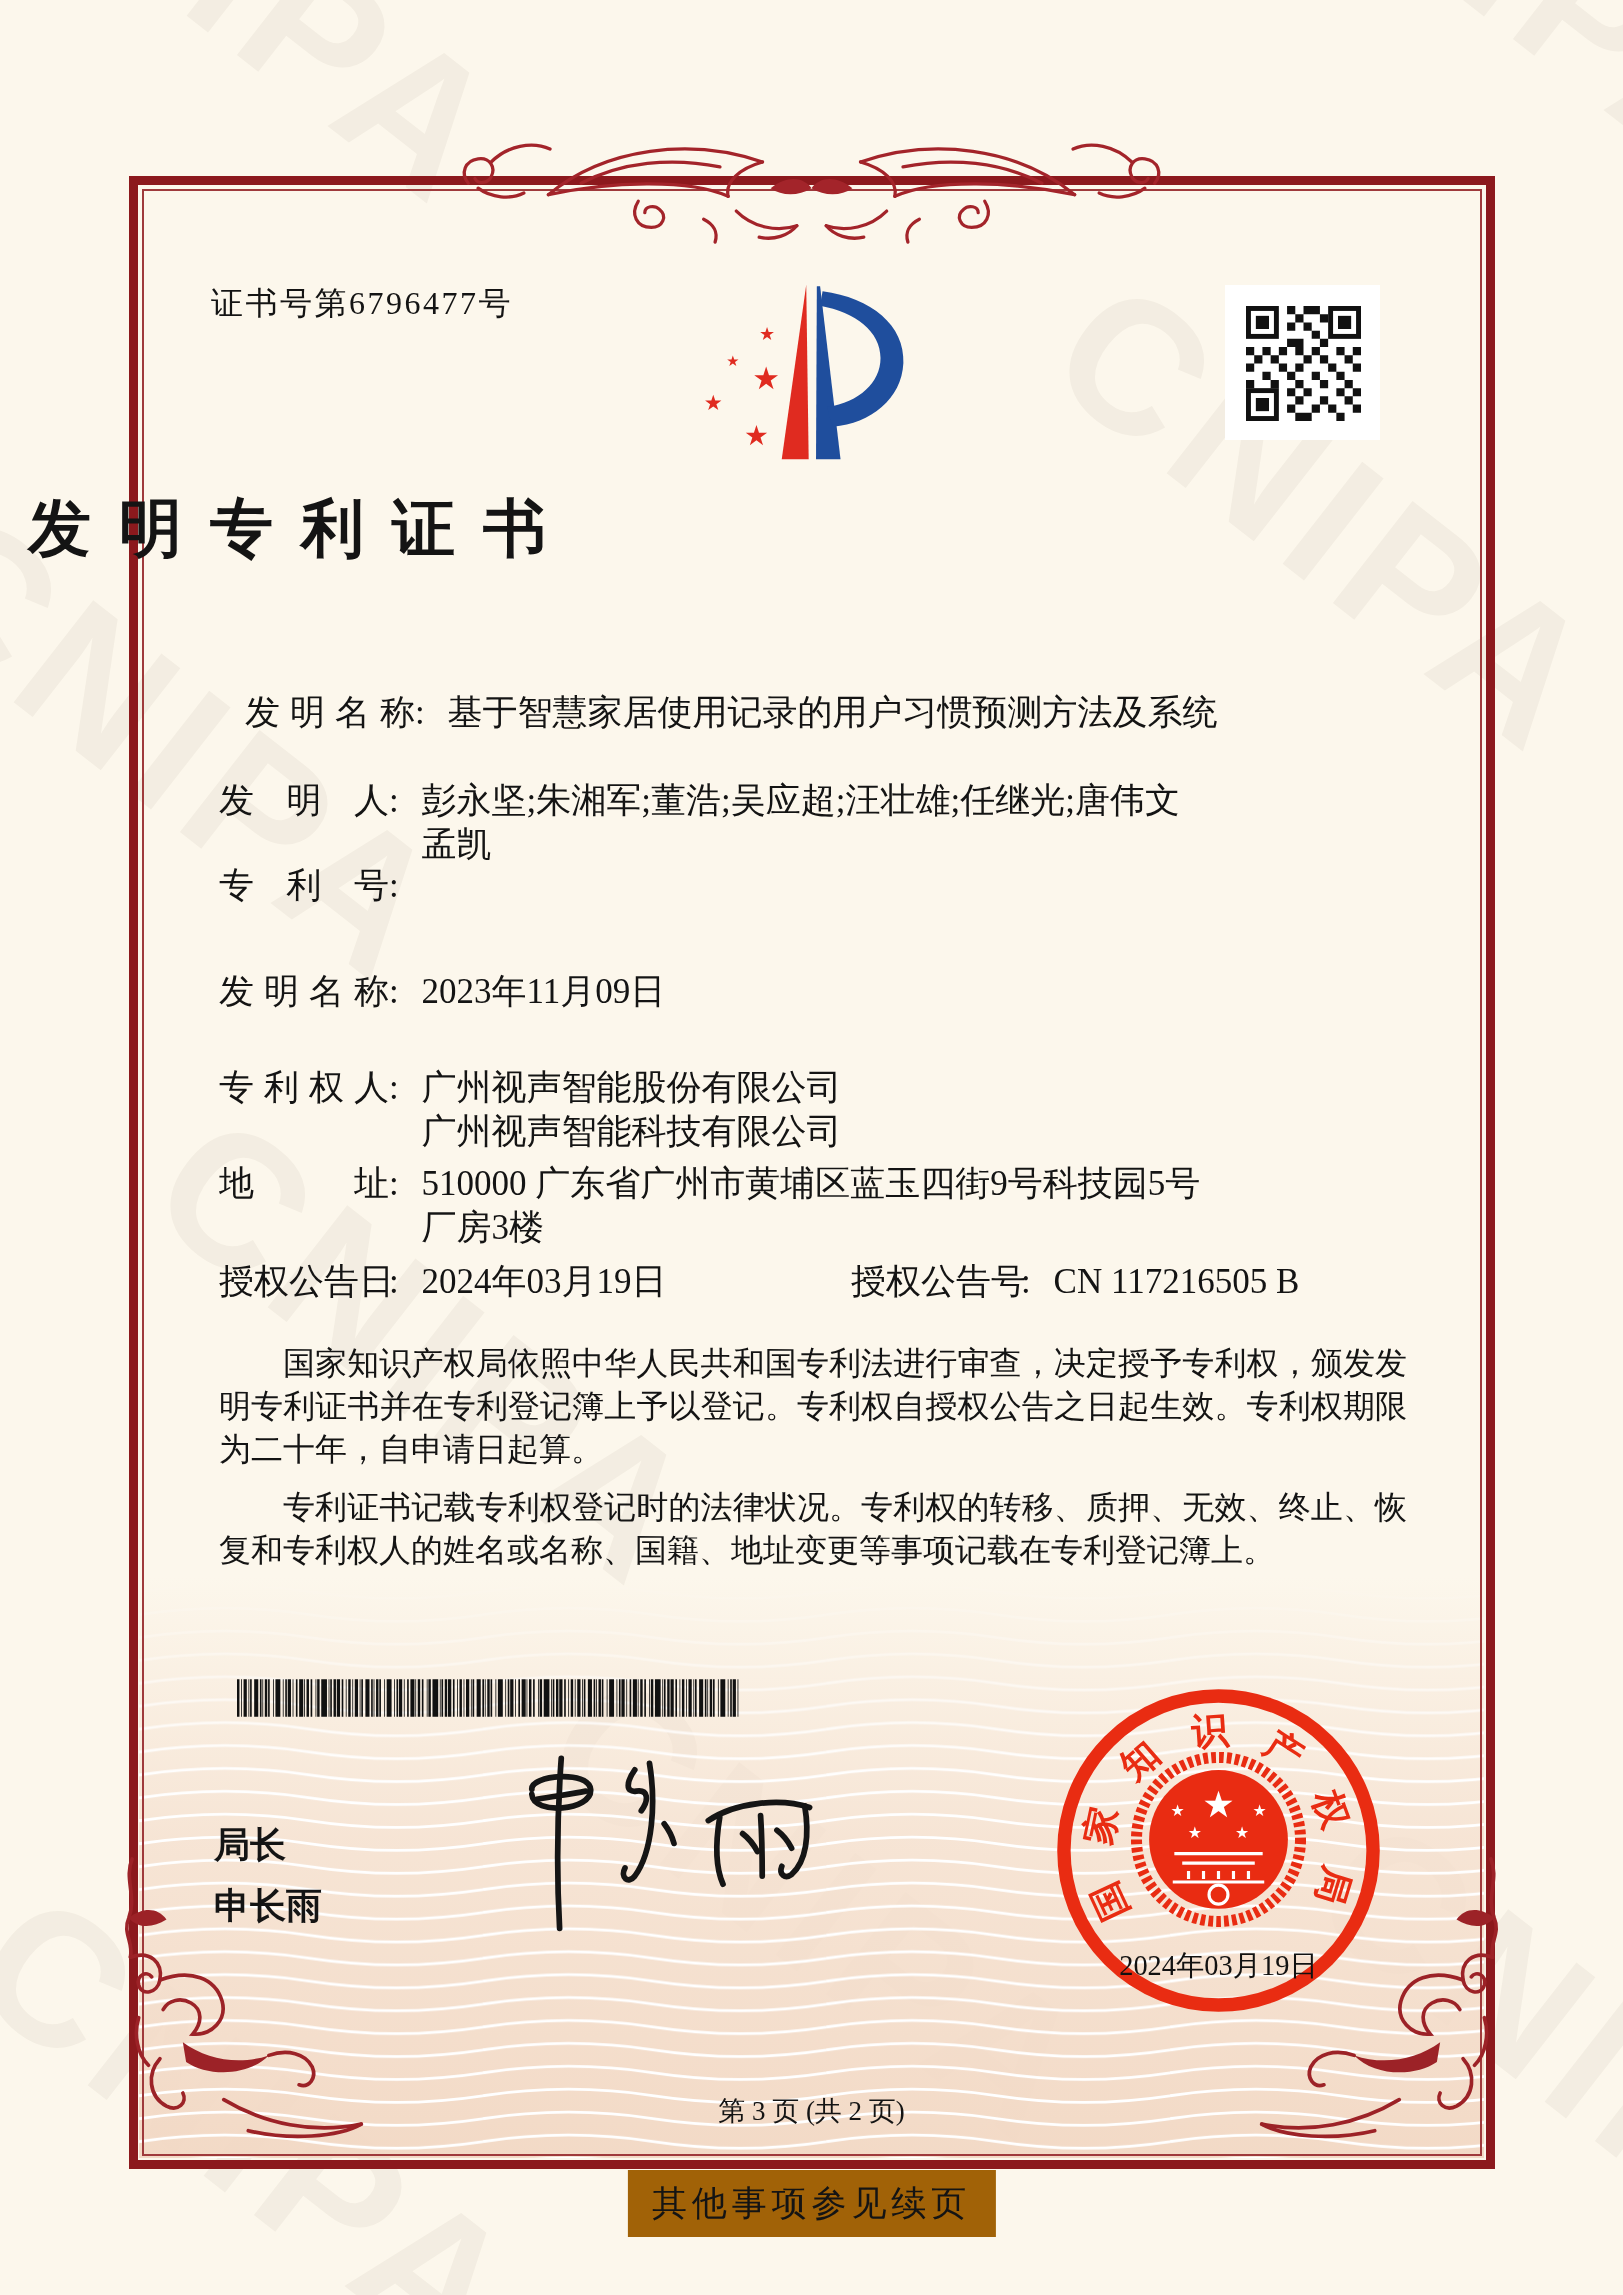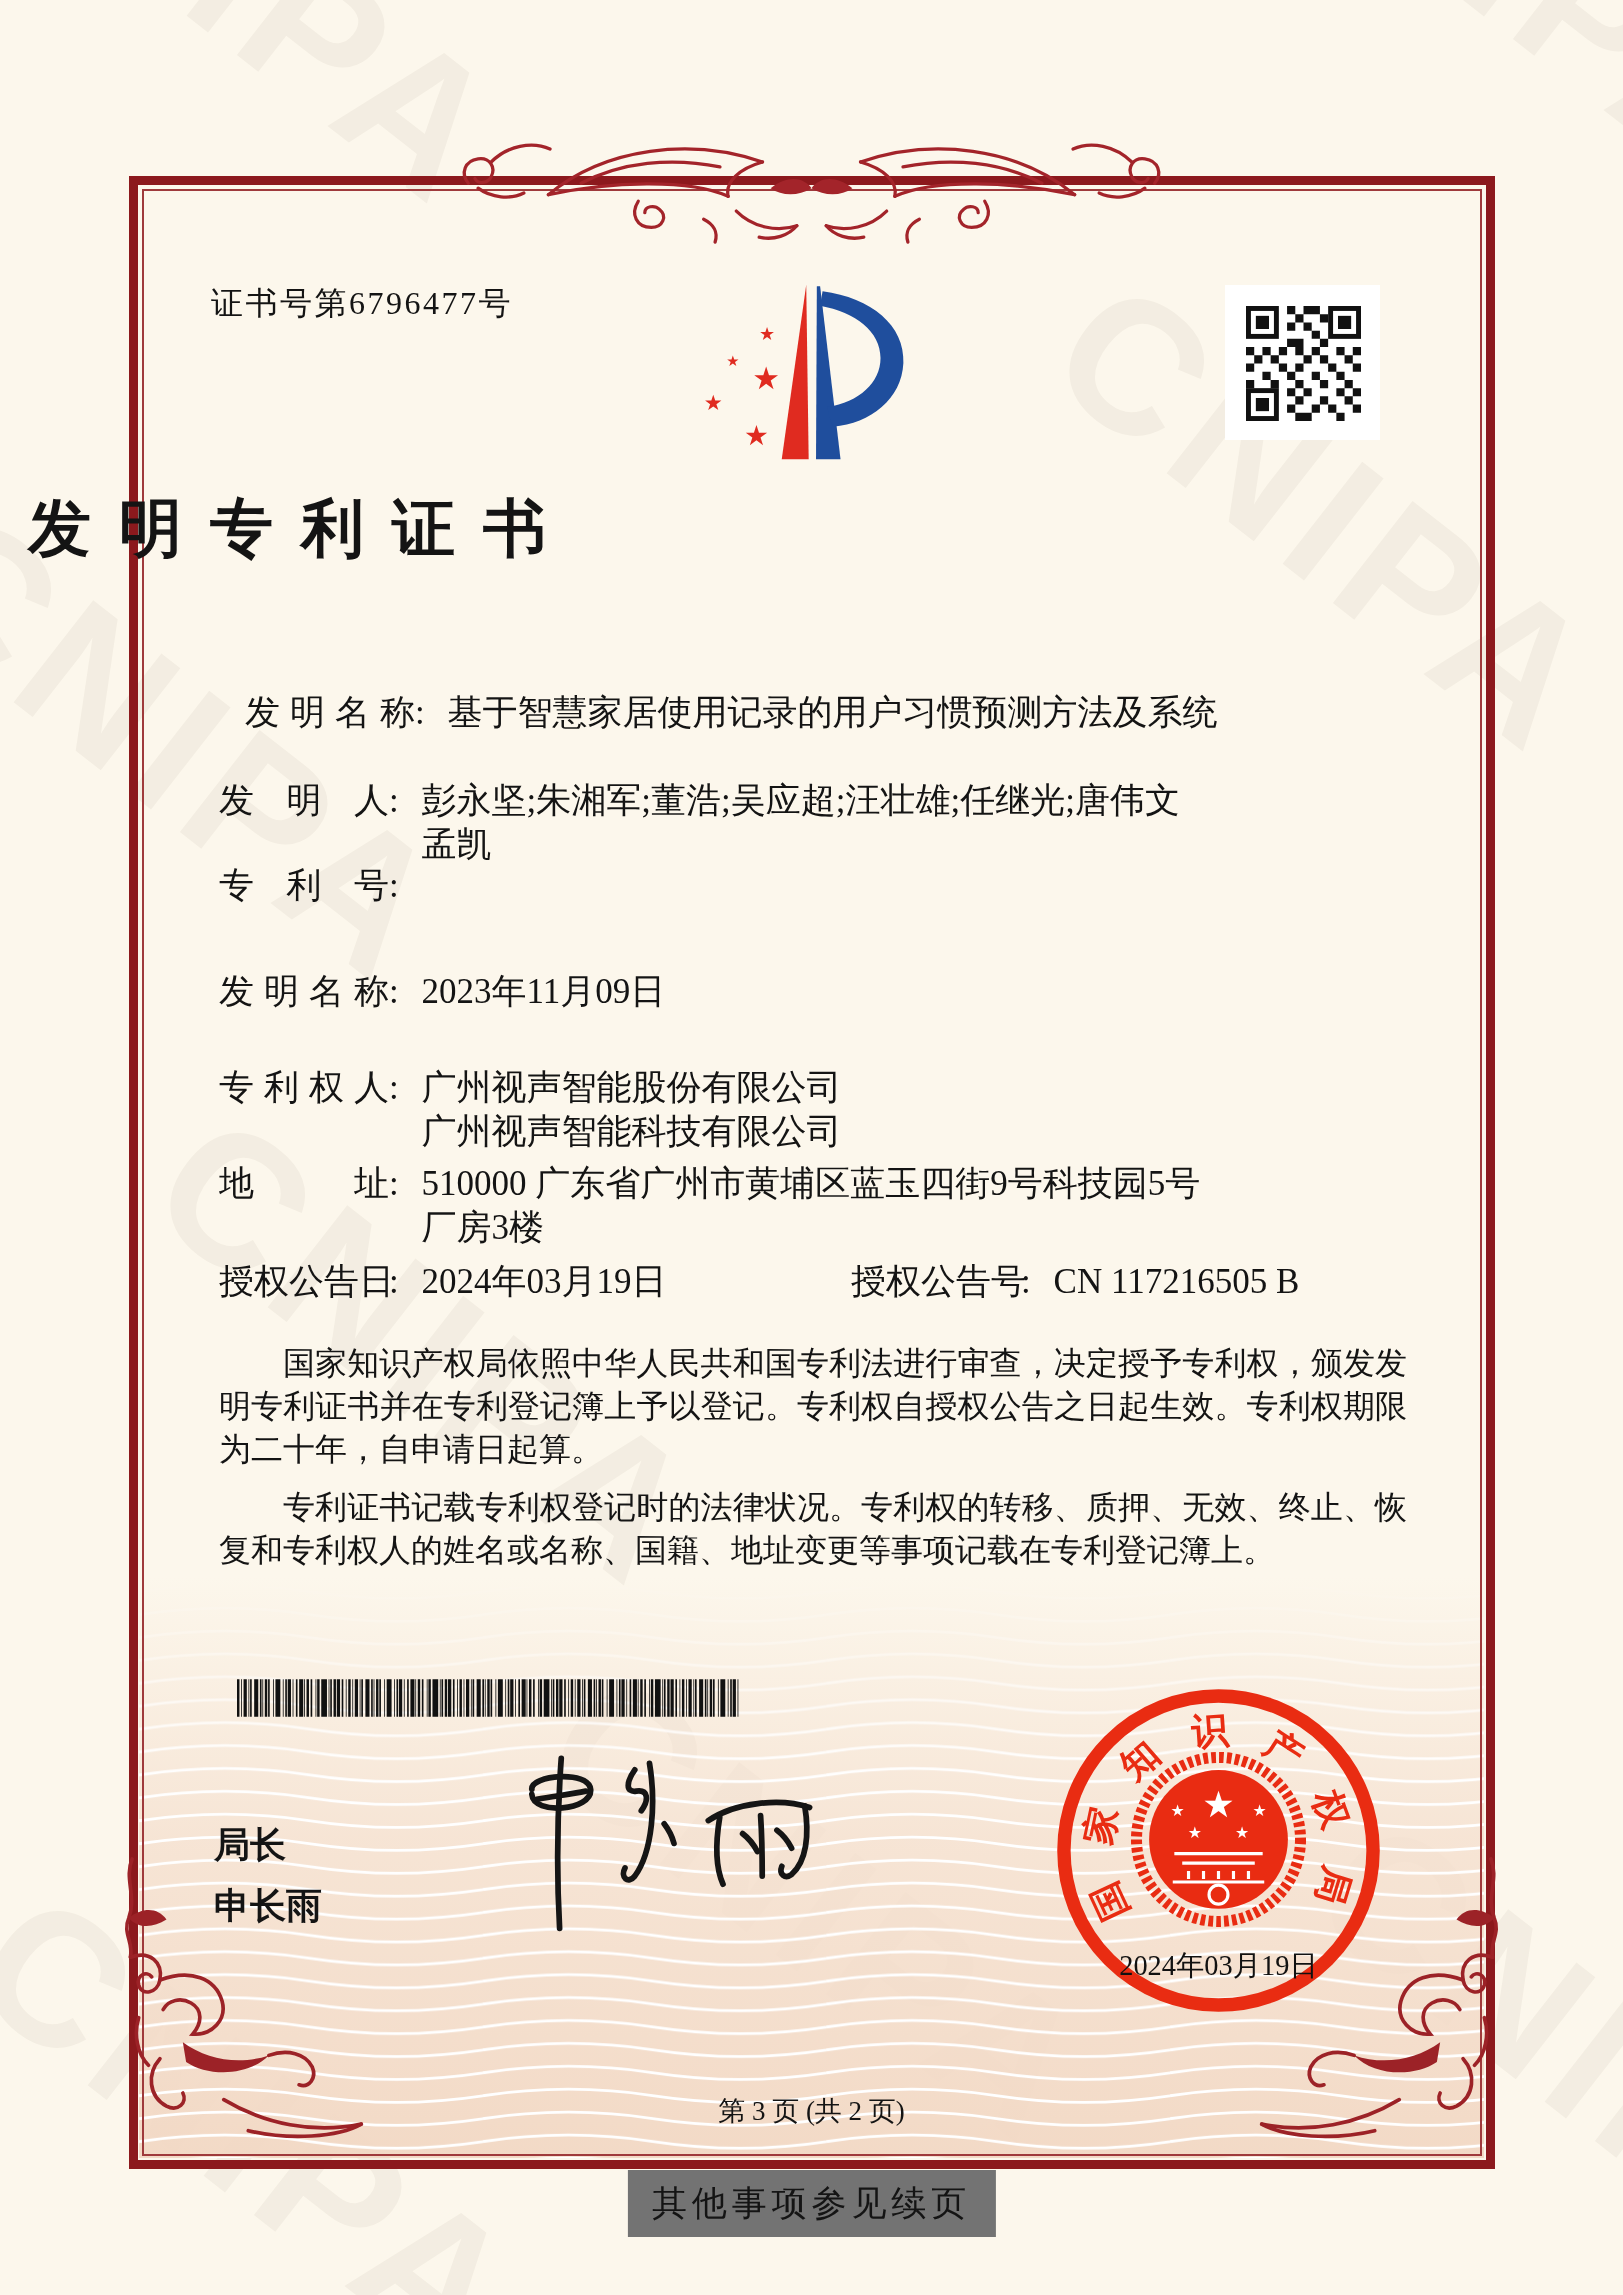--- a/index.html
+++ b/index.html
@@ -52,21 +52,21 @@
   .barcode{position:absolute;left:237px;top:1679px;z-index:5;}
   .sig-svg{position:absolute;left:489px;top:1747px;z-index:6;}
   .sig-label{
     position:absolute;left:214px;font-size:36px;font-weight:bold;z-index:6;
     font-family:"Liberation Sans","DejaVu Sans",sans-serif;
   }
   .seal{position:absolute;left:1045px;top:1677px;z-index:7;}
   .page-num{position:absolute;left:0;top:2093px;width:100%;text-align:center;font-size:27px;z-index:5;}
   .foot-note{
     position:absolute;left:50%;top:2170px;transform:translateX(-50%);
-    background:#737373;padding:9.8px 24.5px;font-size:35px;letter-spacing:4.9px;z-index:5;white-space:nowrap;text-align:right;
+    background:#a16207;padding:9.8px 24.5px;font-size:35px;letter-spacing:4.9px;z-index:5;white-space:nowrap;text-align:right;
   }
 </style>
 </head>
 <body>
 
 <div class="page">
 
   <div class="wm" style="left:-82px;top:-139px;">CNIPA</div>
   <div class="wm" style="left:1194px;top:-155px;">CNIPA</div>
   <div class="wm" style="left:1014px;top:409px;">CNIPA</div>

